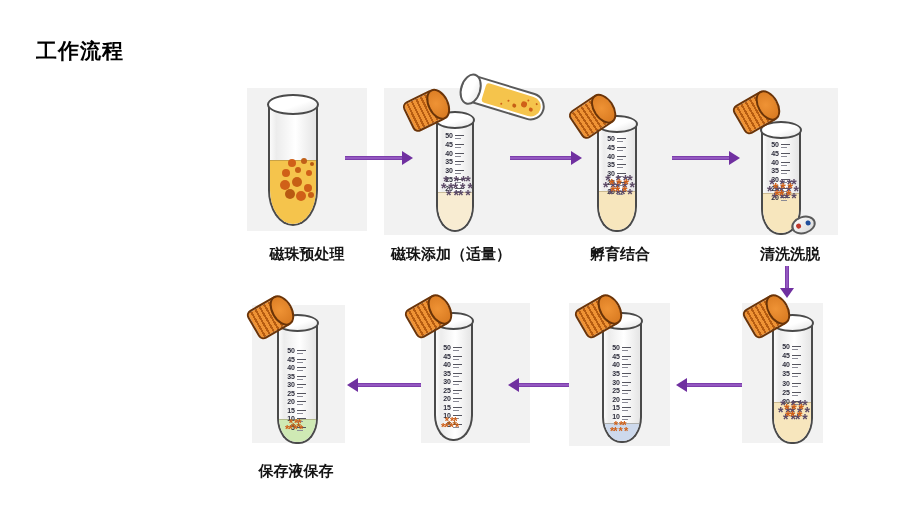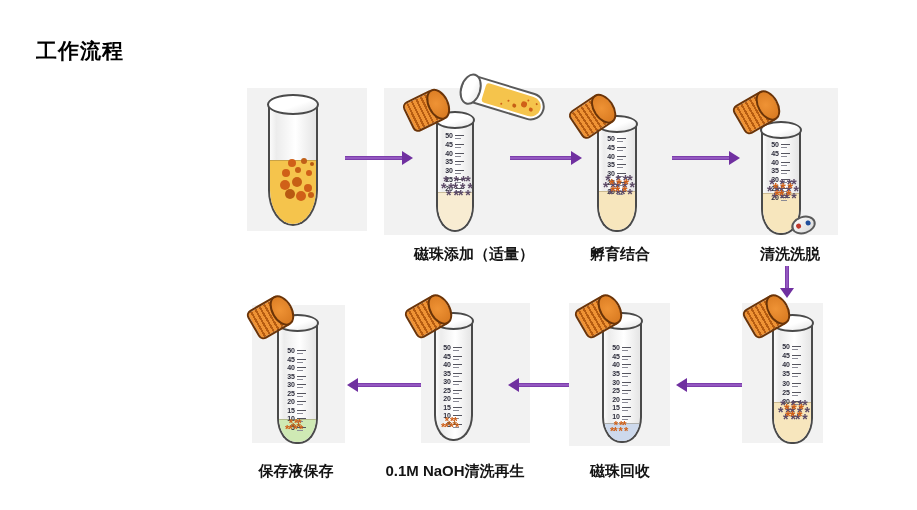--- a/index.html
+++ b/index.html
@@ -441,20 +441,19 @@
   </div>
 
   <div class="arrow-r" style="left:345px;top:156px;width:58px"></div>
   <div class="arrow-r" style="left:510px;top:156px;width:62px"></div>
   <div class="arrow-r" style="left:672px;top:156px;width:58px"></div>
   <div class="arrow-d" style="left:785px;top:266px;height:23px"></div>
   <div class="arrow-l" style="left:686px;top:383px;width:56px"></div>
   <div class="arrow-l" style="left:518px;top:383px;width:51px"></div>
   <div class="arrow-l" style="left:357px;top:383px;width:64px"></div>
 
-  <div class="step-label" style="left:384px;width:180px;top:245px">磁珠添加（适量）</div>
+  <div class="step-label" style="left:247px;width:120px;top:245px">磁珠预处理</div>
+  <div class="step-label" style="left:361px;width:180px;top:245px">磁珠添加（适量）</div>
   <div class="step-label" style="left:730px;width:120px;top:245px">清洗洗脱</div>
   <div class="step-label" style="left:560px;width:120px;top:245px">孵育结合</div>
   <div class="step-label" style="left:236px;width:120px;top:462px">保存液保存</div>
-  <div class="step-label" style="left:355px;width:200px;top:462px">0.1M NaOH清洗再生</div>
-  <div class="step-label" style="left:560px;width:120px;top:462px">磁珠回收</div>
 
 </div>
 
 </body></html>

